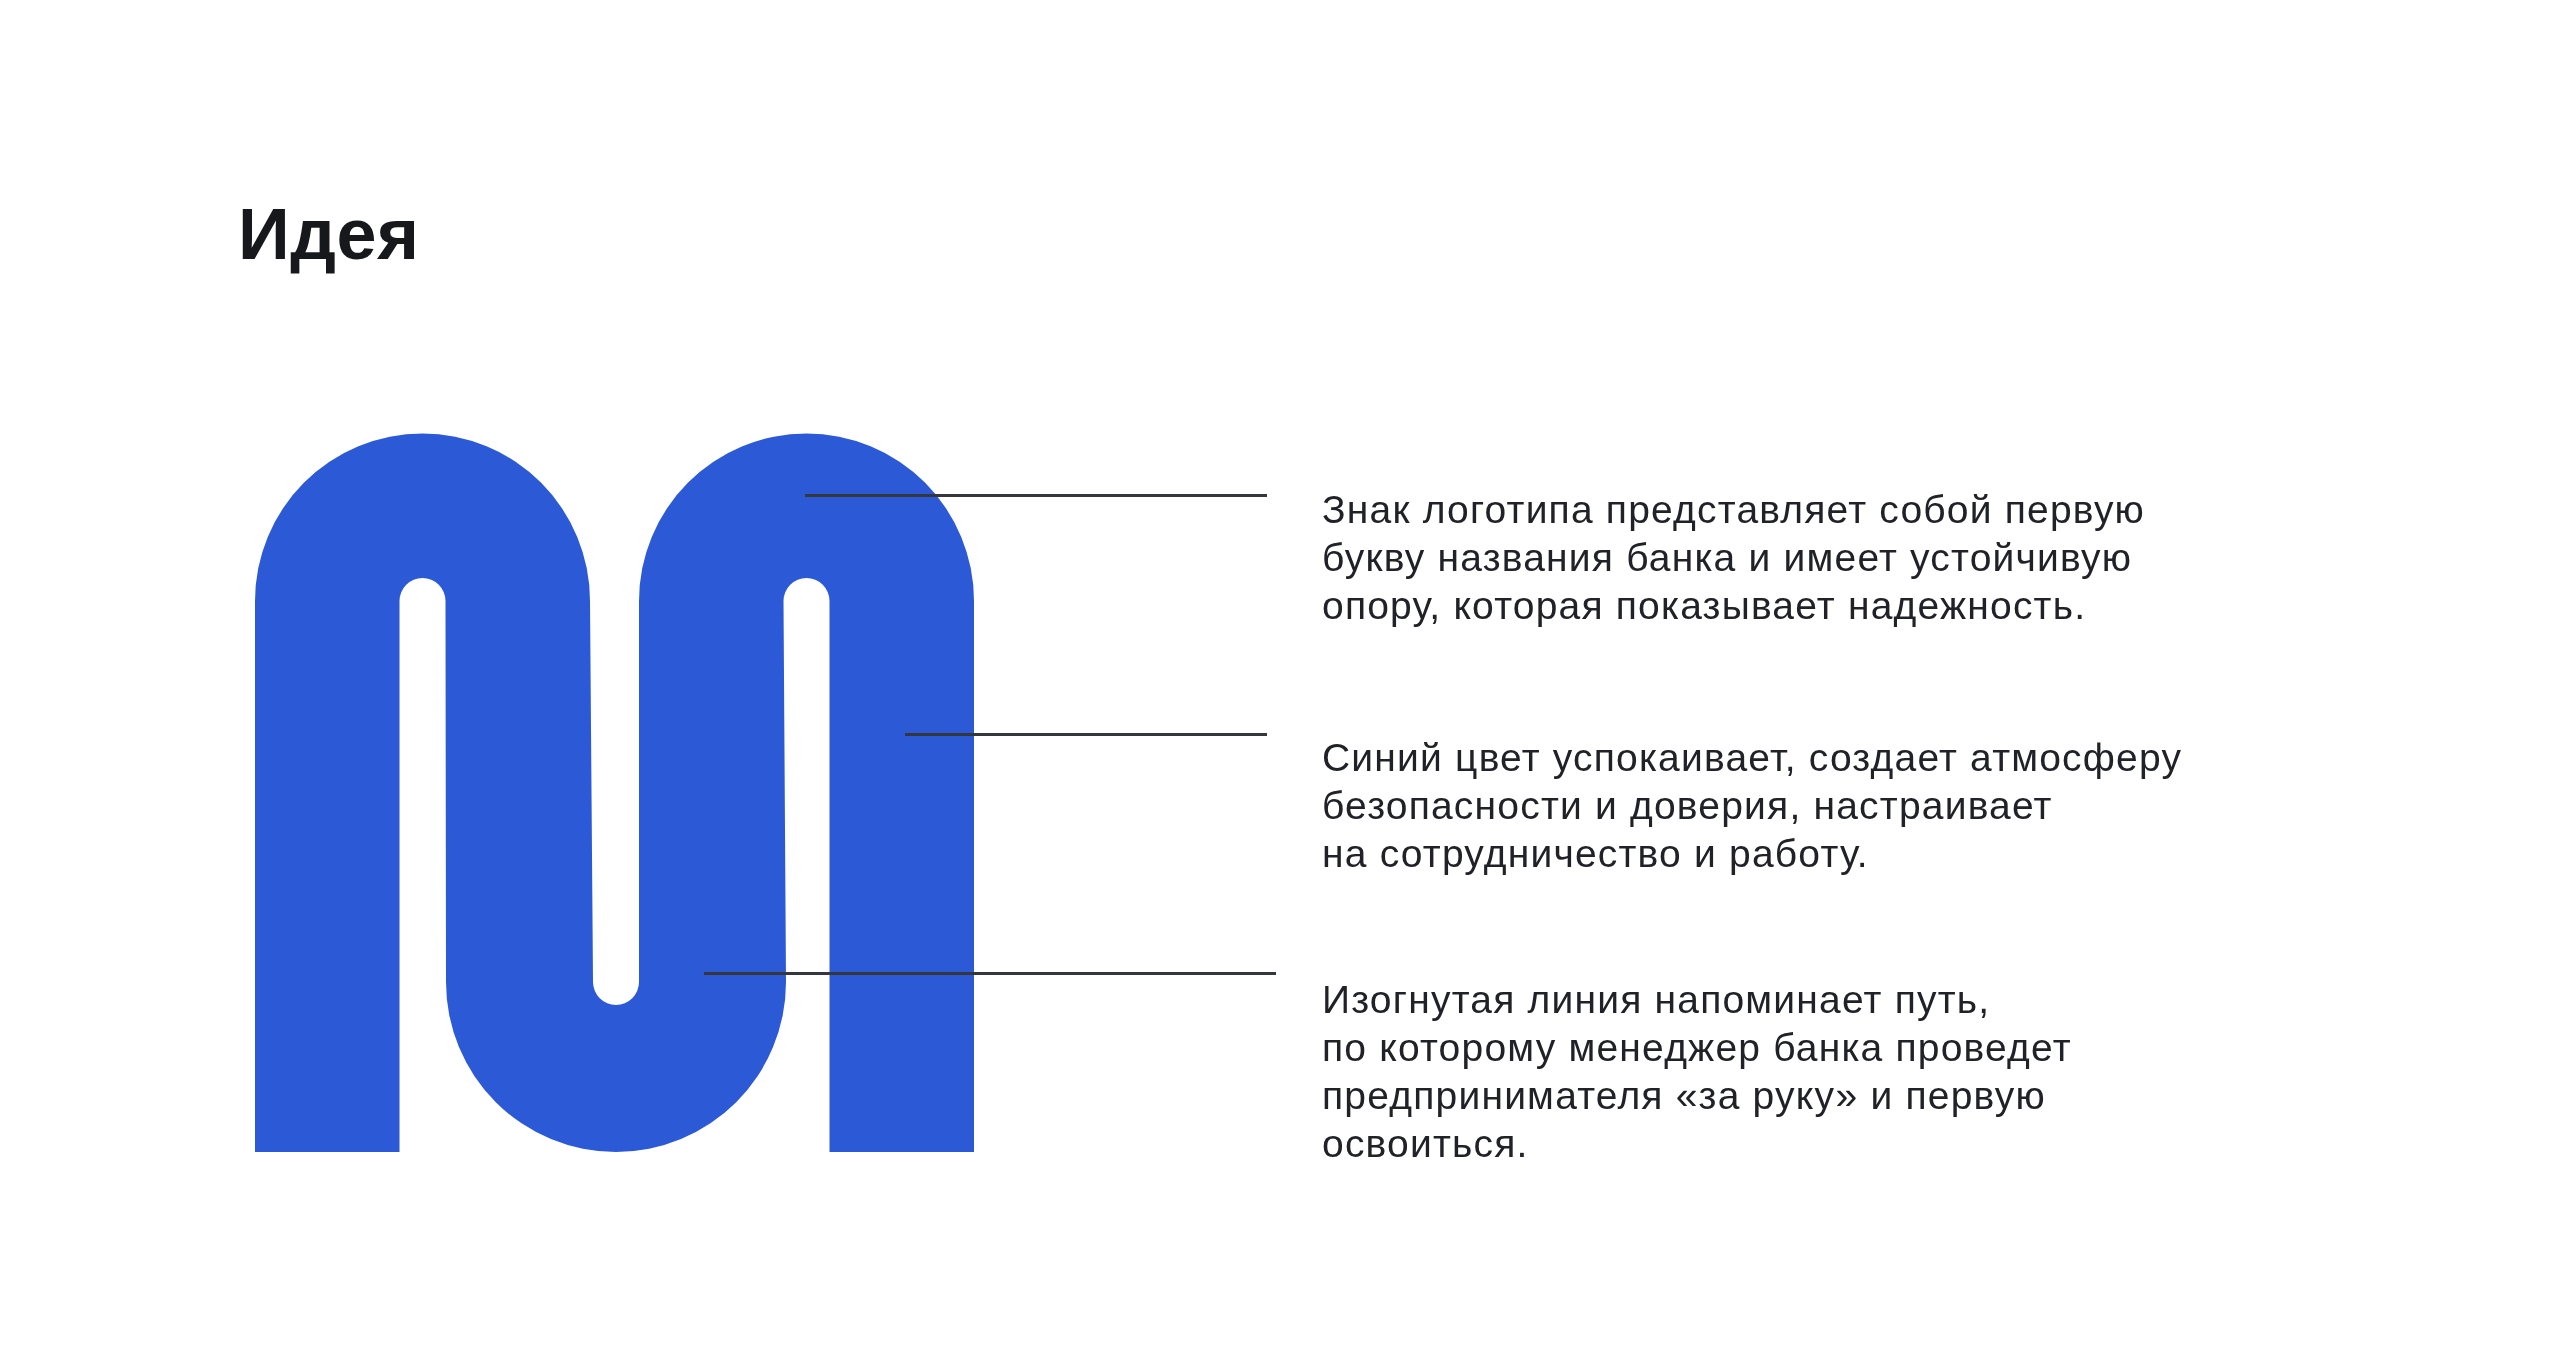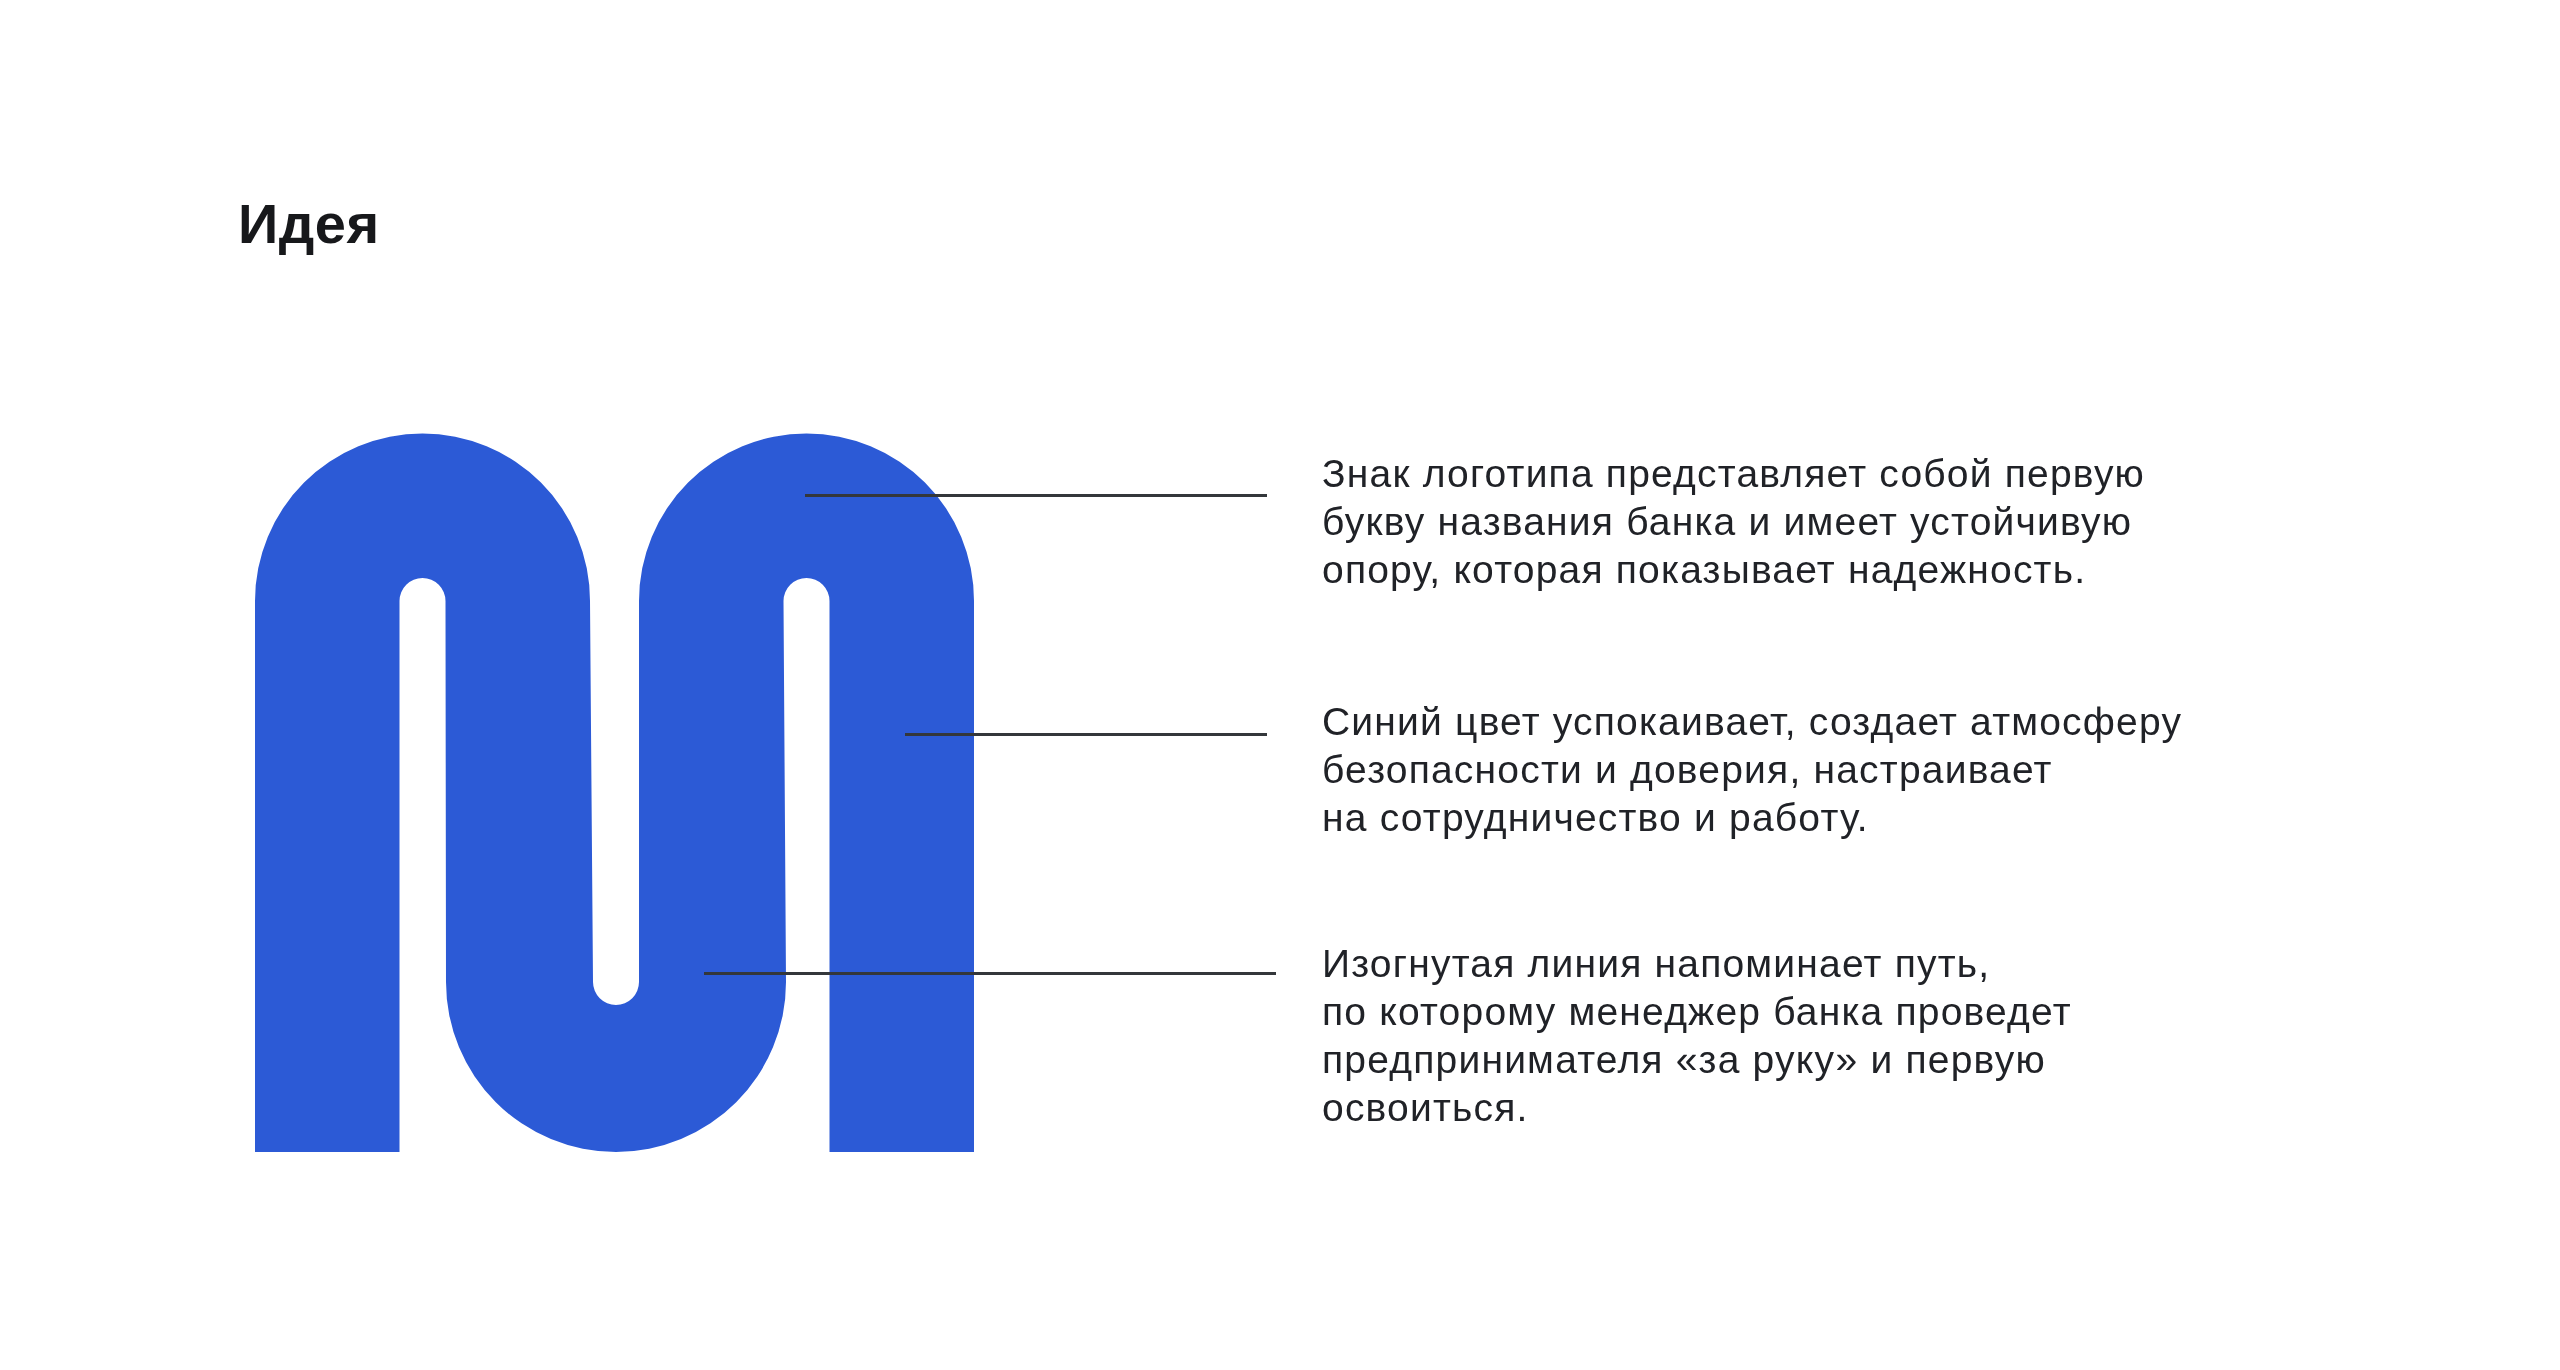--- a/index.html
+++ b/index.html
@@ -11,21 +11,21 @@
     position: relative;
     width: 2560px;
     height: 1370px;
     overflow: hidden;
     font-family: "Liberation Sans", "DejaVu Sans", sans-serif;
   }
   .page-title {
     position: absolute;
     left: 238px;
     top: 150px;
-    font-size: 56px;
+    font-size: 72px;
     line-height: 72px;
     font-weight: 700;
     letter-spacing: 0.5px;
     color: #17181b;
   }
   .logo-wrap {
     position: absolute;
     left: 255px;
     top: 433px;
     width: 719px;
@@ -47,20 +47,21 @@
   .callout-line.l3 { left: 704px; top: 972px; width: 572px; }
   .callout-text {
     position: absolute;
     left: 1322px;
     width: 1150px;
     font-size: 39px;
     line-height: 48px;
     letter-spacing: 1.2px;
     color: #202227;
     white-space: pre-line;
+    margin-top: 36px;
   }
   .callout-text.t1 { top: 450px; }
   .callout-text.t2 { top: 698px; }
   .callout-text.t3 { top: 940px; }
 </style>
 </head>
 <body>
 
 <h1 class="page-title">Идея</h1>
 

